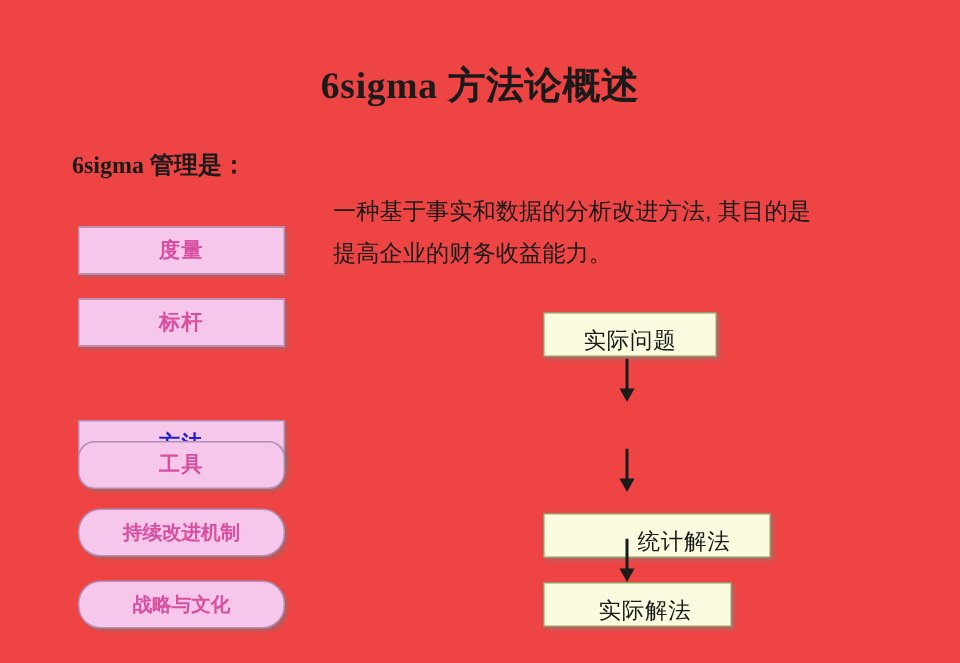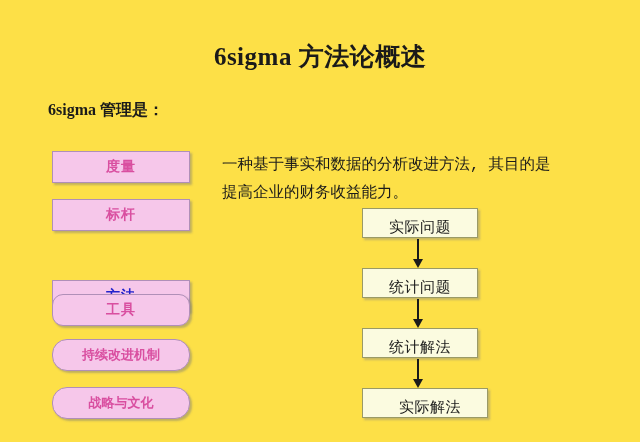--- a/index.html
+++ b/index.html
@@ -12,21 +12,21 @@
     background: #ffffff;
     font-family: "Liberation Sans", sans-serif;
     position: relative;
     overflow: hidden;
   }
   #slide {
     position: absolute;
     left: 0; top: 0;
     width: 640px;
     height: 442px;
-    background: #fde047;
+    background: #ef4444;
   }
   
   #title {
     position: absolute;
     left: 0;
     top: 40px;
     width: 640px;
     text-align: center;
     font-family: "Liberation Serif", serif;
     font-weight: bold;
@@ -70,25 +70,24 @@
     font-size: 13px;
     letter-spacing: 0px;
     border-radius: 15px;
   }
   
   #paragraph {
     position: absolute;
     left: 222px;
     top: 128px;
     width: 368px;
-    font-family: Liberation Mono, monospace;
+    font-family: Liberation Sans, sans-serif;
     font-size: 15.5px;
     line-height: 28px;
     color: #1a1a1a;
-    margin-top: 23px;
   }
   
   .flow-box {
     position: absolute;
     width: 114px;
     height: 28px;
     background: #fbfbe0;
     border: 1px solid #9a9a66;
     box-shadow: 2px 2px 2px rgba(130,130,130,0.45);
     display: flex;
@@ -139,29 +138,26 @@
   </div>
 
   <div class="flow-box" style="left:362px; top:208px;">
     <span>实际问题</span>
   </div>
   <svg class="arrow" style="left:411px; top:239px;" viewBox="0 0 14 30">
     <line x1="7" y1="0" x2="7" y2="21" stroke="#1a1a1a" stroke-width="2"></line>
     <polygon points="2,20 12,20 7,29" fill="#1a1a1a"></polygon>
   </svg>
 
-  <div class="flow-box" style="left:362px; top:268px;">
-    <span>统计问题</span>
-  </div>
   <svg class="arrow" style="left:411px; top:299px;" viewBox="0 0 14 30">
     <line x1="7" y1="0" x2="7" y2="21" stroke="#1a1a1a" stroke-width="2"></line>
     <polygon points="2,20 12,20 7,29" fill="#1a1a1a"></polygon>
   </svg>
 
-  <div class="flow-box" style="left:362px; top:328px;">
+  <div class="flow-box" style="left:362px; top:342px;padding-left:36px;">
     <span>统计解法</span>
   </div>
   <svg class="arrow" style="left:411px; top:359px;" viewBox="0 0 14 30">
     <line x1="7" y1="0" x2="7" y2="21" stroke="#1a1a1a" stroke-width="2"></line>
     <polygon points="2,20 12,20 7,29" fill="#1a1a1a"></polygon>
   </svg>
 
   <div class="flow-box" style="left:362px; top:388px;padding-left:10px;">
     <span>实际解法</span>
   </div>

